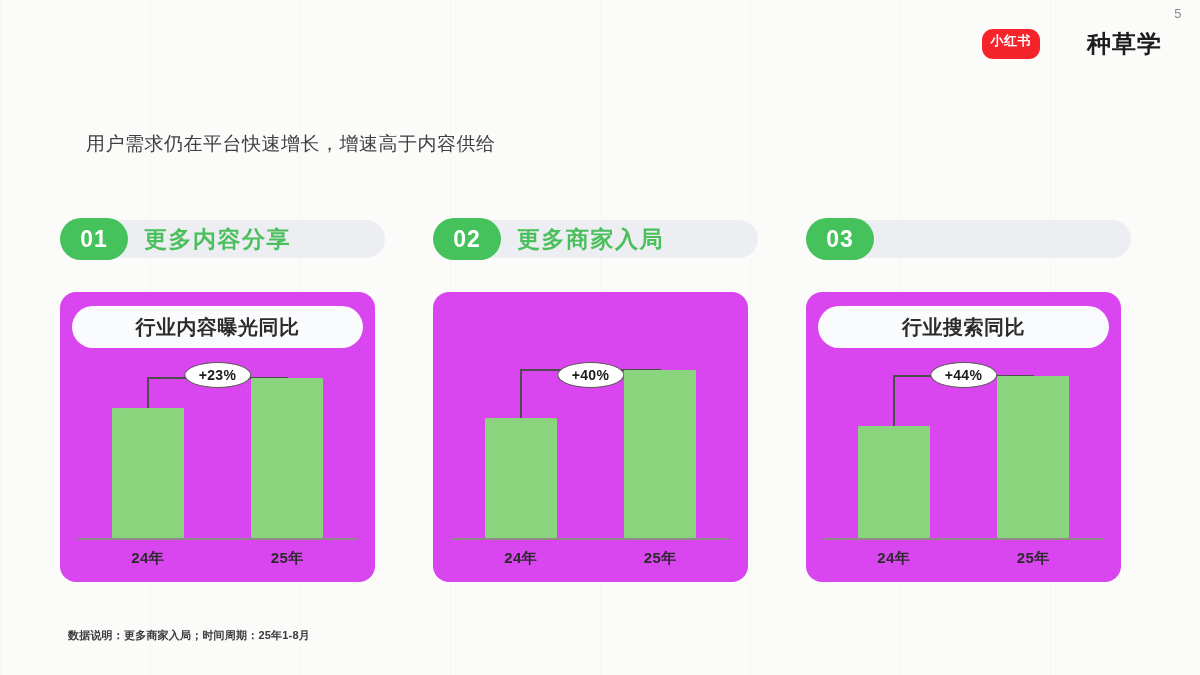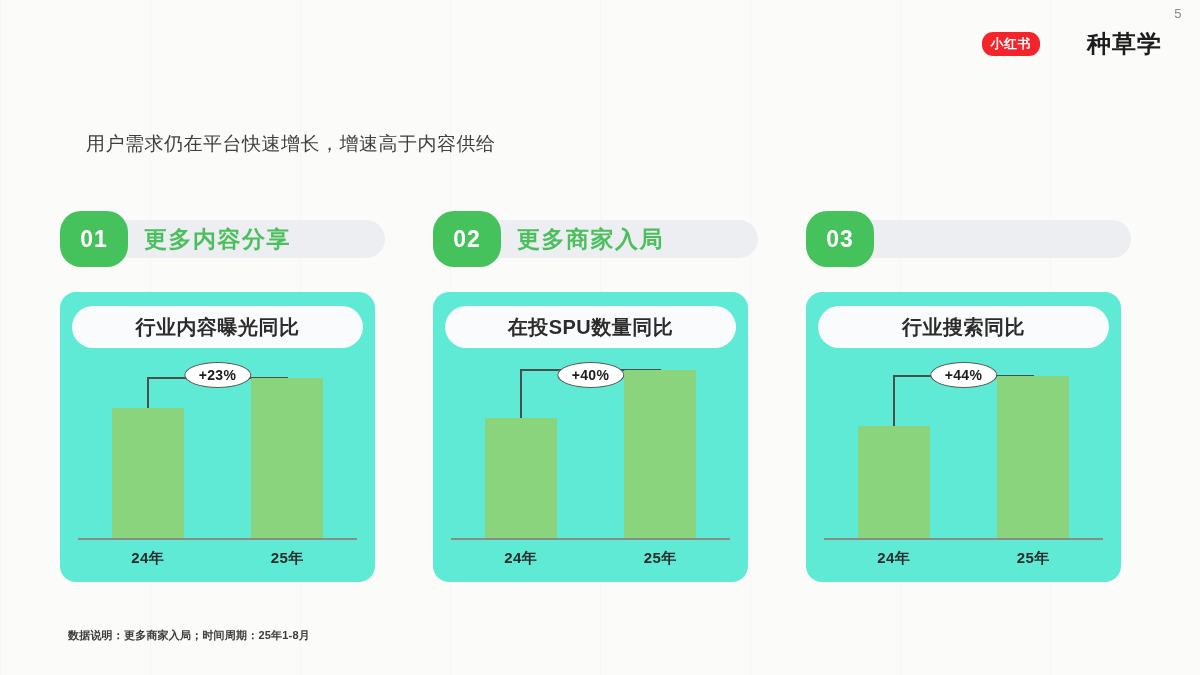--- a/index.html
+++ b/index.html
@@ -45,21 +45,21 @@
     display: flex;
     align-items: center;
     gap: 9px;
   }
   .brand-logo {
     background: #f5232a;
     color: #ffffff;
     font-size: 13px;
     font-weight: 700;
     line-height: 1;
-    padding: 5px 9px 6px;
+    padding: 5px 9px 12px;
     border-radius: 11px;
     letter-spacing: .5px;
     white-space: nowrap;
   }
   .brand-name {
     font-size: 24px;
     font-weight: 700;
     color: #1c1c1c;
     letter-spacing: 1px;
     white-space: nowrap;
@@ -125,21 +125,21 @@
     right: 10px;
     height: 38px;
     top: 2px;
     background: #eceef2;
     border-radius: 19px;
   }
   .head-number {
     position: relative;
     z-index: 2;
     width: 68px;
-    height: 56px;
+    height: 42px;
     border-radius: 21px;
     background: #46c25c;
     color: #ffffff;
     font-size: 23px;
     font-weight: 700;
     display: flex;
     align-items: center;
     justify-content: center;
     letter-spacing: 1px;
     flex: none;
@@ -153,21 +153,21 @@
     color: #4cbf5d;
     letter-spacing: 1.5px;
     white-space: nowrap;
   }
 
   
   .card {
     margin-top: 32px;
     width: 315px;
     height: 290px;
-    background: #5eead4;
+    background: #d946ef;
     border-radius: 16px;
     position: relative;
   }
   .card-title-pill {
     position: absolute;
     top: 14px;
     left: 12px;
     right: 12px;
     height: 42px;
     background: #fafbfd;
@@ -322,21 +322,20 @@
     </div>
 
     <div class="column">
       <div class="section-head">
         <div class="head-strip"></div>
         <div class="head-number">02</div>
         <div class="head-label">更多商家入局</div>
       </div>
 
       <div class="card">
-        <div class="card-title-pill">在投SPU数量同比</div>
         <div class="plot">
           <div class="annotation">
             <svg viewBox="0 0 279 120" preserveAspectRatio="none" aria-hidden="true">
               <path d="M 70 68 L 70 14 L 209 14 L 209 34" fill="none" stroke="#4d4d4d" stroke-width="2"></path>
               <path d="M 203 34 L 215 34 L 209 46 Z" fill="#4d4d4d"></path>
             </svg>
             <div class="delta-pill">+40%</div>
           </div>
           <div class="bars">
             <div class="bar-slot">

